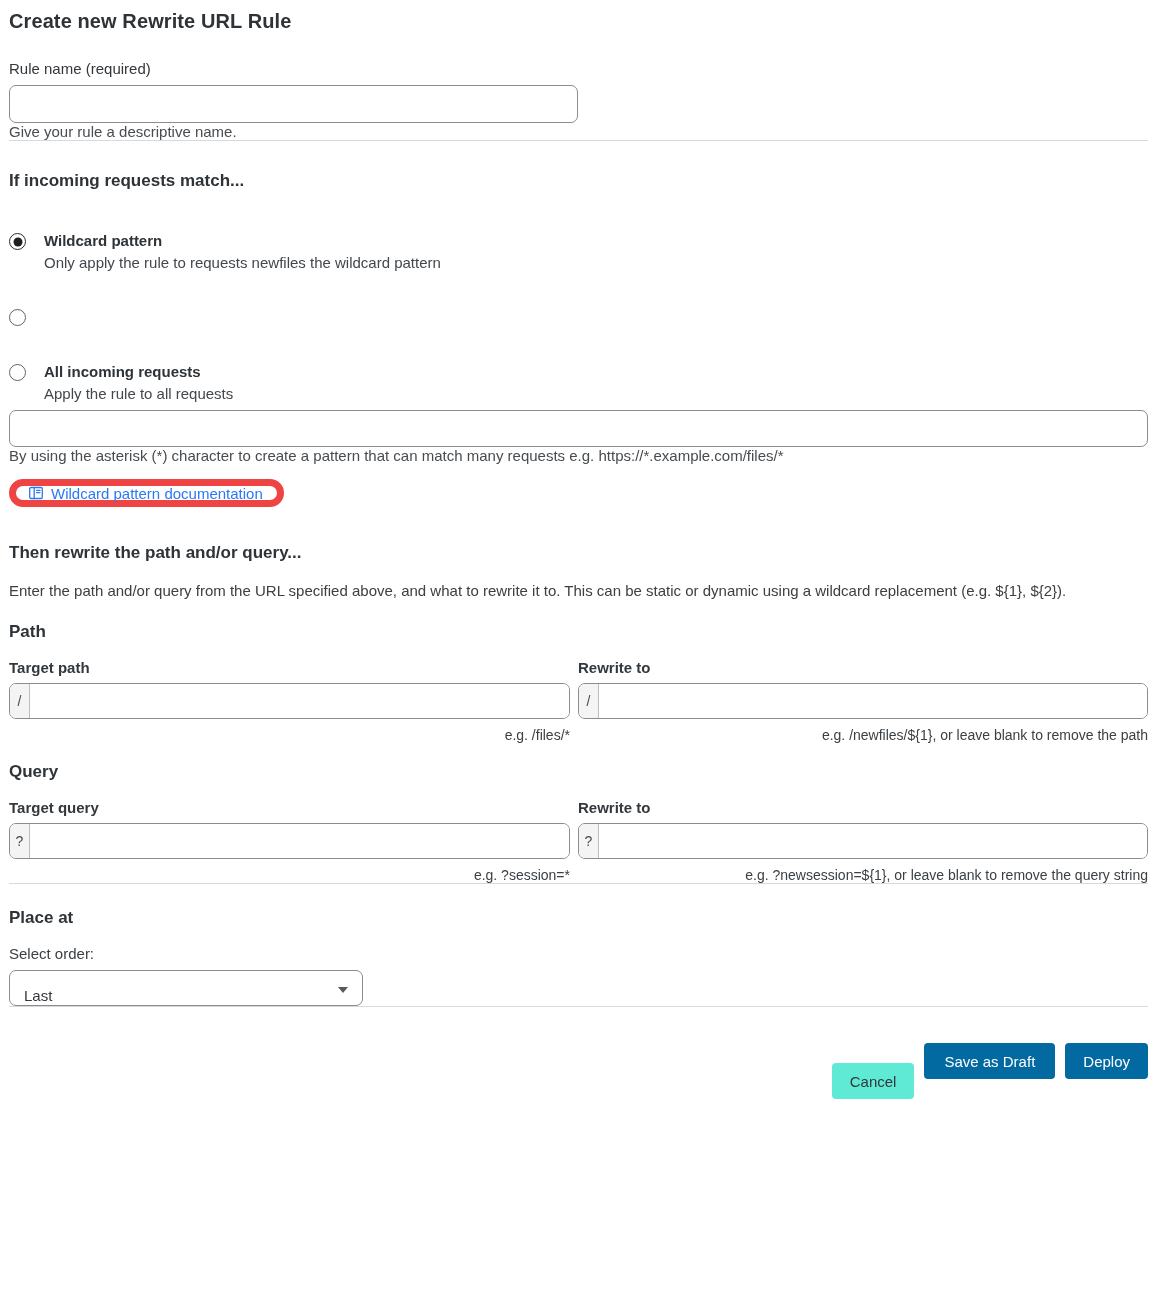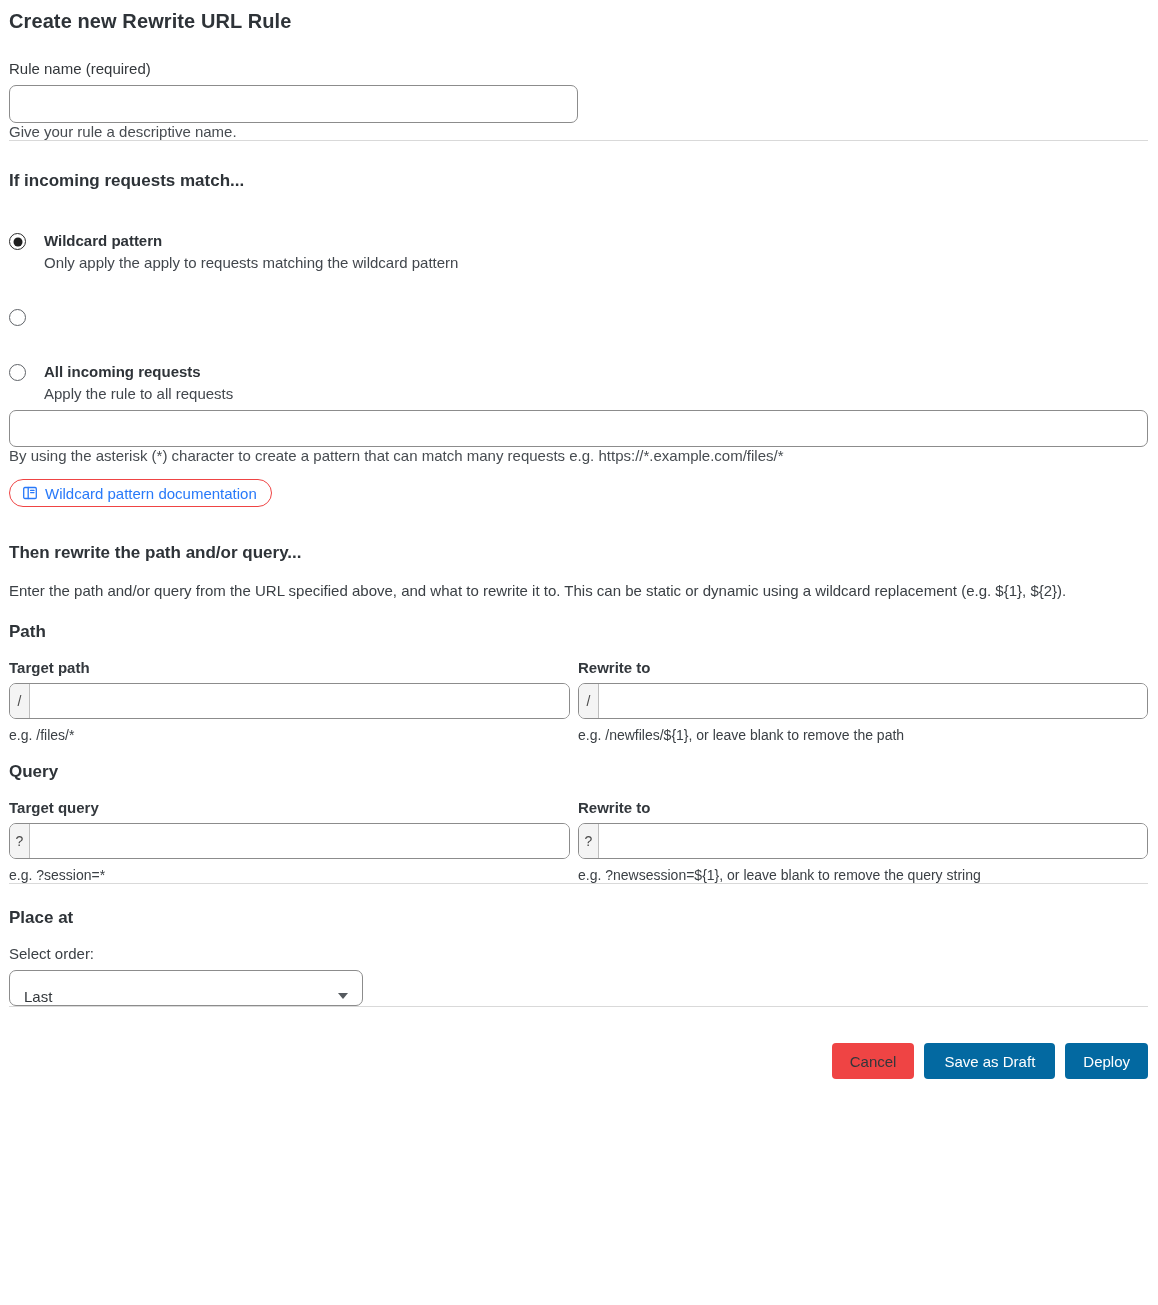--- a/index.html
+++ b/index.html
@@ -93,21 +93,21 @@
   .semibold-label { font-weight: 700; color: #33383d; }
   .request-url-label { margin-top: 40px; }
   
   .docs-pill {
     margin-top: 15px;
     display: inline-flex;
     align-items: center;
     gap: 7px;
     height: 28px;
     padding: 0 14px 0 12px;
-    border: 1px solid #ef4444;
+    border: 7px solid #ef4444;
     border-radius: 14px;
     background: #fff;
     color: #2879f9;
     font: inherit;
     font-size: 15px;
     cursor: pointer;
   }
   .rewrite-heading { margin-top: 36px; }
   .rewrite-desc { margin-top: 19px; color: #3b4045; }
   .sub-heading {
@@ -146,32 +146,33 @@
     border: none;
     outline: none;
     font: inherit;
     padding: 0 8px;
     color: #33373b;
   }
   .input-helper {
     margin-top: 8px;
     font-size: 14px;
     color: #3b4045;
+    text-align: right;
   }
   .query-heading { margin-top: 19px; }
   .place-heading { margin-top: 24px; }
   .select-label { margin-top: 15px; color: #3b4045; }
   .select-box {
     margin-top: 8px;
     width: 354px;
     height: 36px;
     border: 1px solid #8c8c8c;
     border-radius: 7px;
     display: flex;
-    align-items: center;
+    align-items: flex-start;
     justify-content: space-between;
     padding: 16px 14px 0 14px;
     cursor: pointer;
     background: #fff;
     color: #33373b;
   }
   .select-caret {
     width: 0; height: 0;
     border-left: 5px solid transparent;
     border-right: 5px solid transparent;
@@ -186,21 +187,21 @@
   }
   .btn {
     height: 36px;
     border: none;
     border-radius: 4px;
     font: inherit;
     font-size: 15px;
     padding: 0 18px;
     cursor: pointer;
   }
-  .btn-cancel { background: #ef4444; color: #33373b; }
+  .btn-cancel { background: #5eead4; color: #33373b; margin-top: 20px; }
   .btn-primary { background: #0369a1; color: #ffffff; }
   .btn-save { padding: 0 20px; }
   .docs-pill svg { display: block; }
 </style>
 </head>
 <body>
 
 <div class="container">
 
   <h1 class="page-title">Create new Rewrite URL Rule</h1>
@@ -211,21 +212,21 @@
 
   <hr class="divider hr-1">
 
   <h2 class="section-heading">If incoming requests match...</h2>
 
   <div class="radio-group">
     <div class="radio-row">
       <span class="radio-circle checked"></span>
       <span class="radio-texts">
         <div class="radio-label">Wildcard pattern</div>
-        <div class="radio-desc">Only apply the apply to requests matching the wildcard pattern</div>
+        <div class="radio-desc">Only apply the rule to requests newfiles the wildcard pattern</div>
       </span>
     </div>
     <div class="radio-row">
       <span class="radio-circle"></span>
     </div>
     <div class="radio-row">
       <span class="radio-circle"></span>
       <span class="radio-texts">
         <div class="radio-label">All incoming requests</div>
         <div class="radio-desc">Apply the rule to all requests</div>

